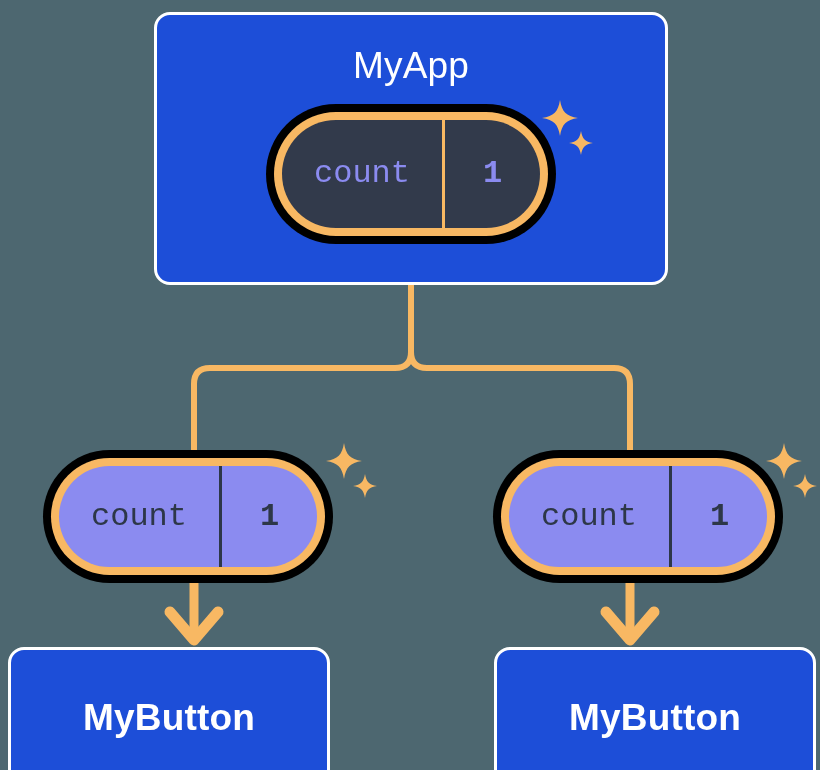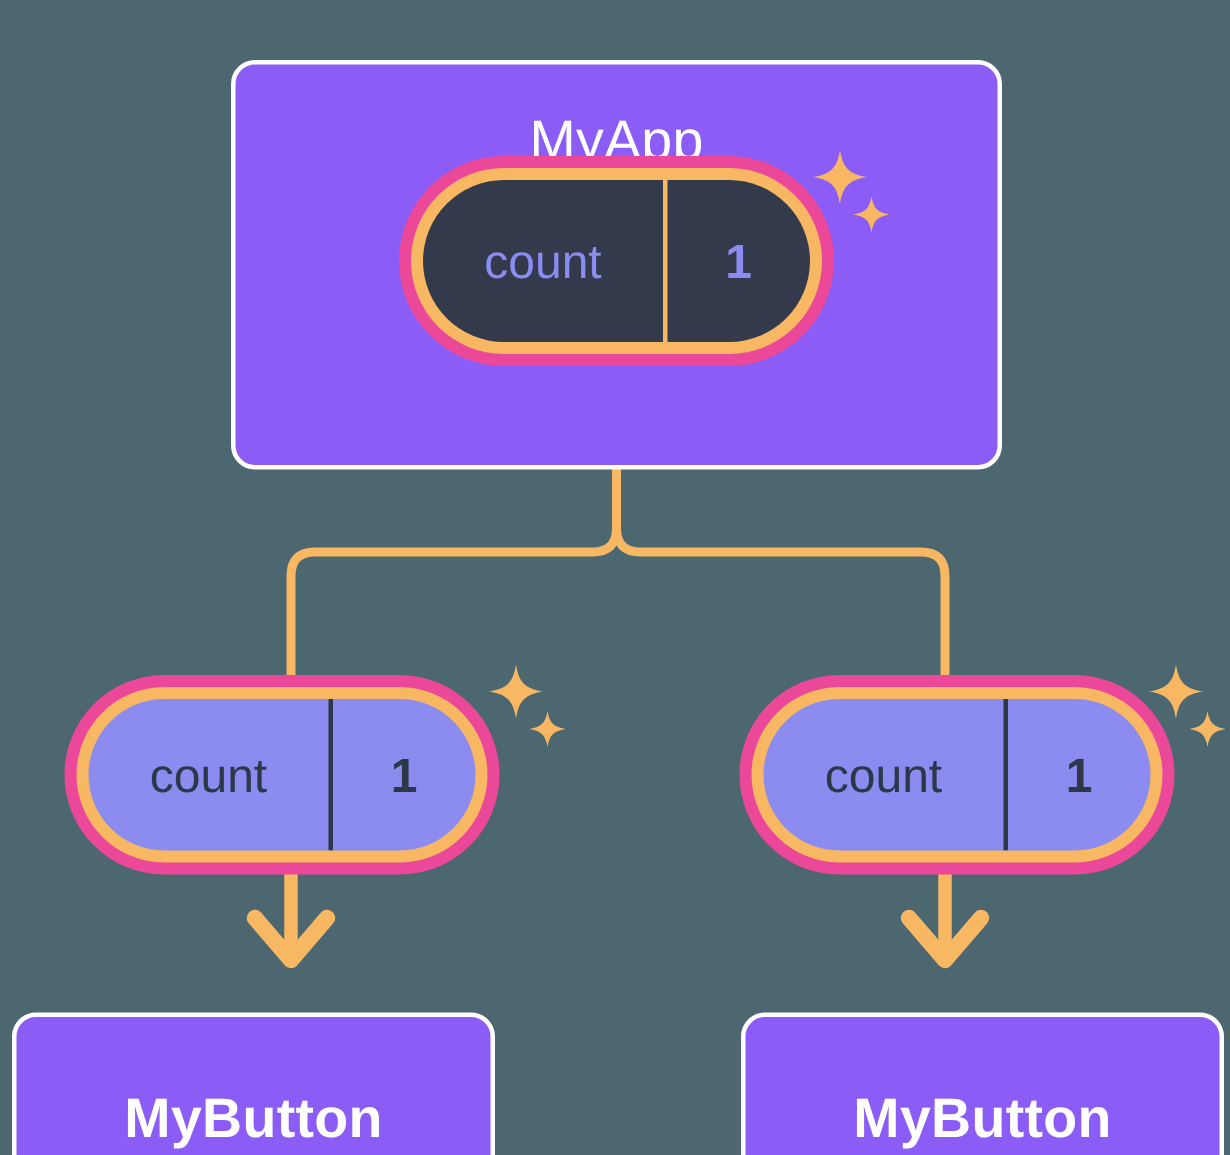--- a/index.html
+++ b/index.html
@@ -27,25 +27,24 @@
     position: absolute;
     top: 0;
     left: 0;
     width: 820px;
     height: 770px;
     pointer-events: none;
   }
   
   .card {
     position: absolute;
-    background: #8b5cf6;
+    background: #1d4ed8;
     border: 3px solid #ffffff;
     border-radius: 16px;
     box-sizing: border-box;
-    margin-top: 28px;
   }
   .card-root {
     left: 154px;
     top: 12px;
     width: 514px;
     height: 273px;
   }
   .card-title {
     position: absolute;
     left: 0;
@@ -80,23 +79,24 @@
     font-size: 37px;
     font-weight: 700;
     line-height: 1;
     letter-spacing: 0.2px;
   }
   
   .pill {
     position: absolute;
     box-sizing: border-box;
     border-radius: 999px;
-    background: #ec4899;              
+    background: #000000;              
     padding: 8px;
     display: flex;
+    font-family: Liberation Mono, monospace;
   }
   .pill-inner-ring {
     flex: 1 1 auto;
     border-radius: 999px;
     background: #f8b863;              
     padding: 8px;
     display: flex;
   }
   .pill-body {
     flex: 1 1 auto;

